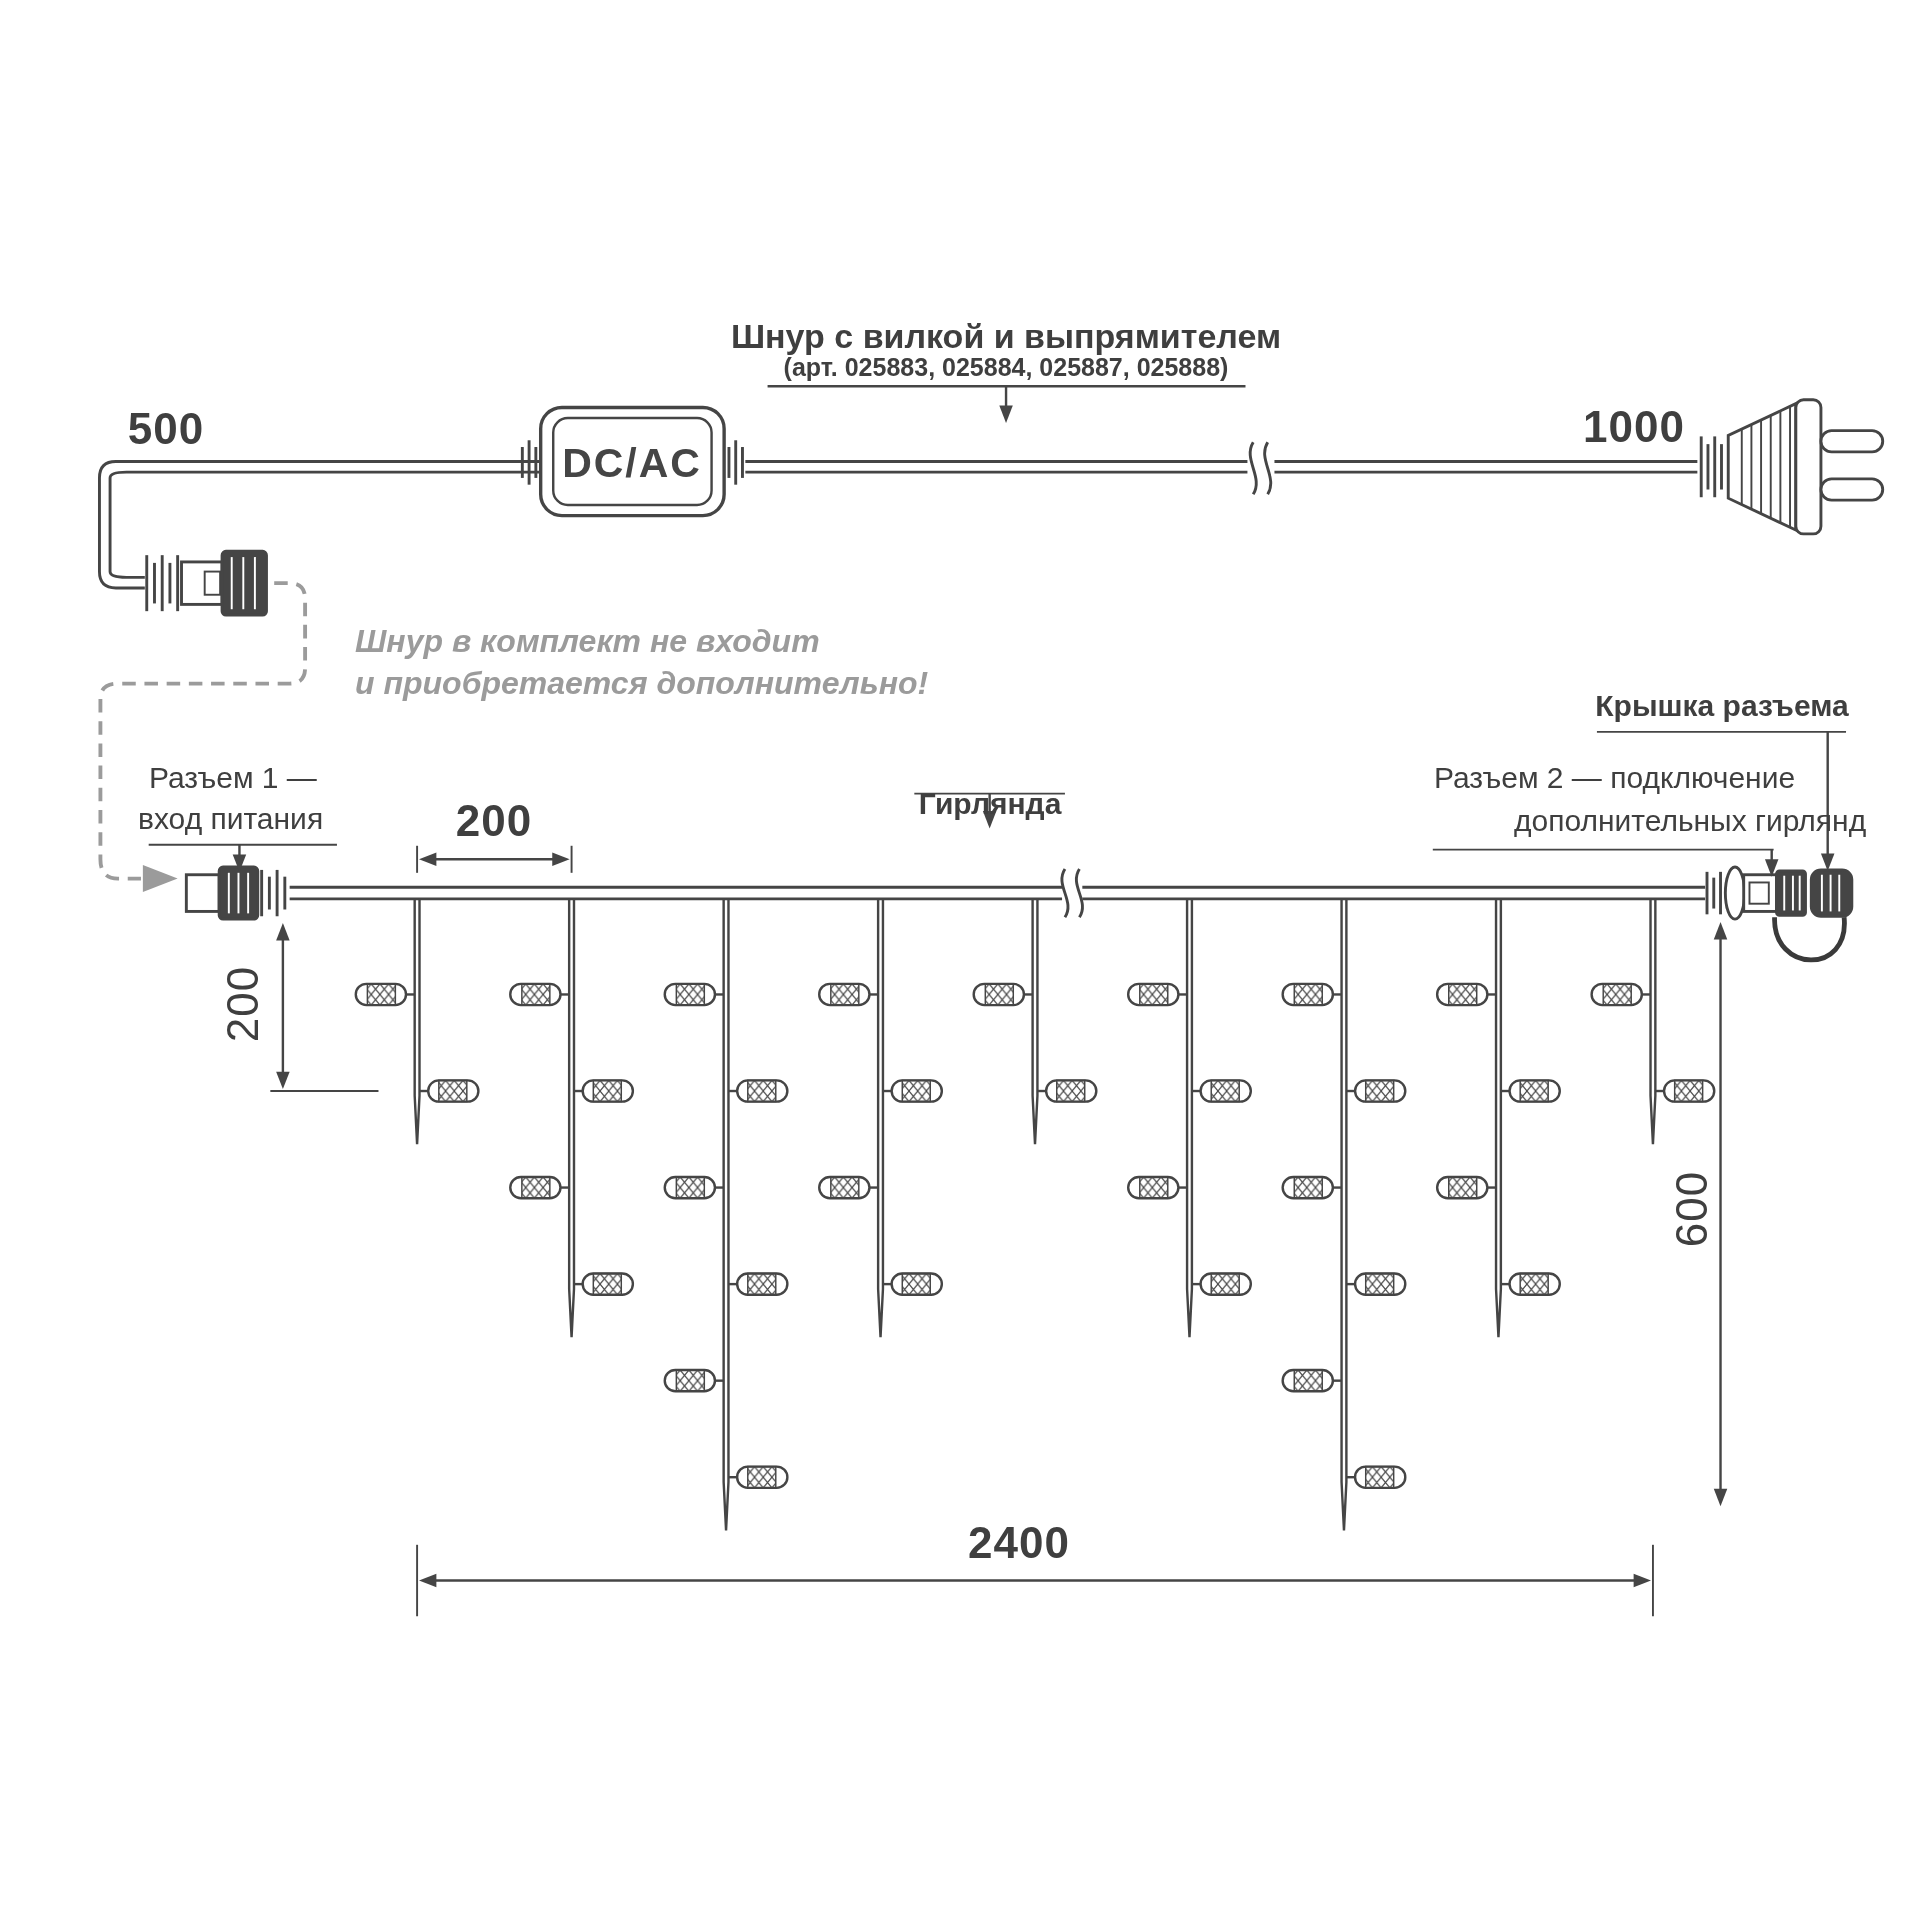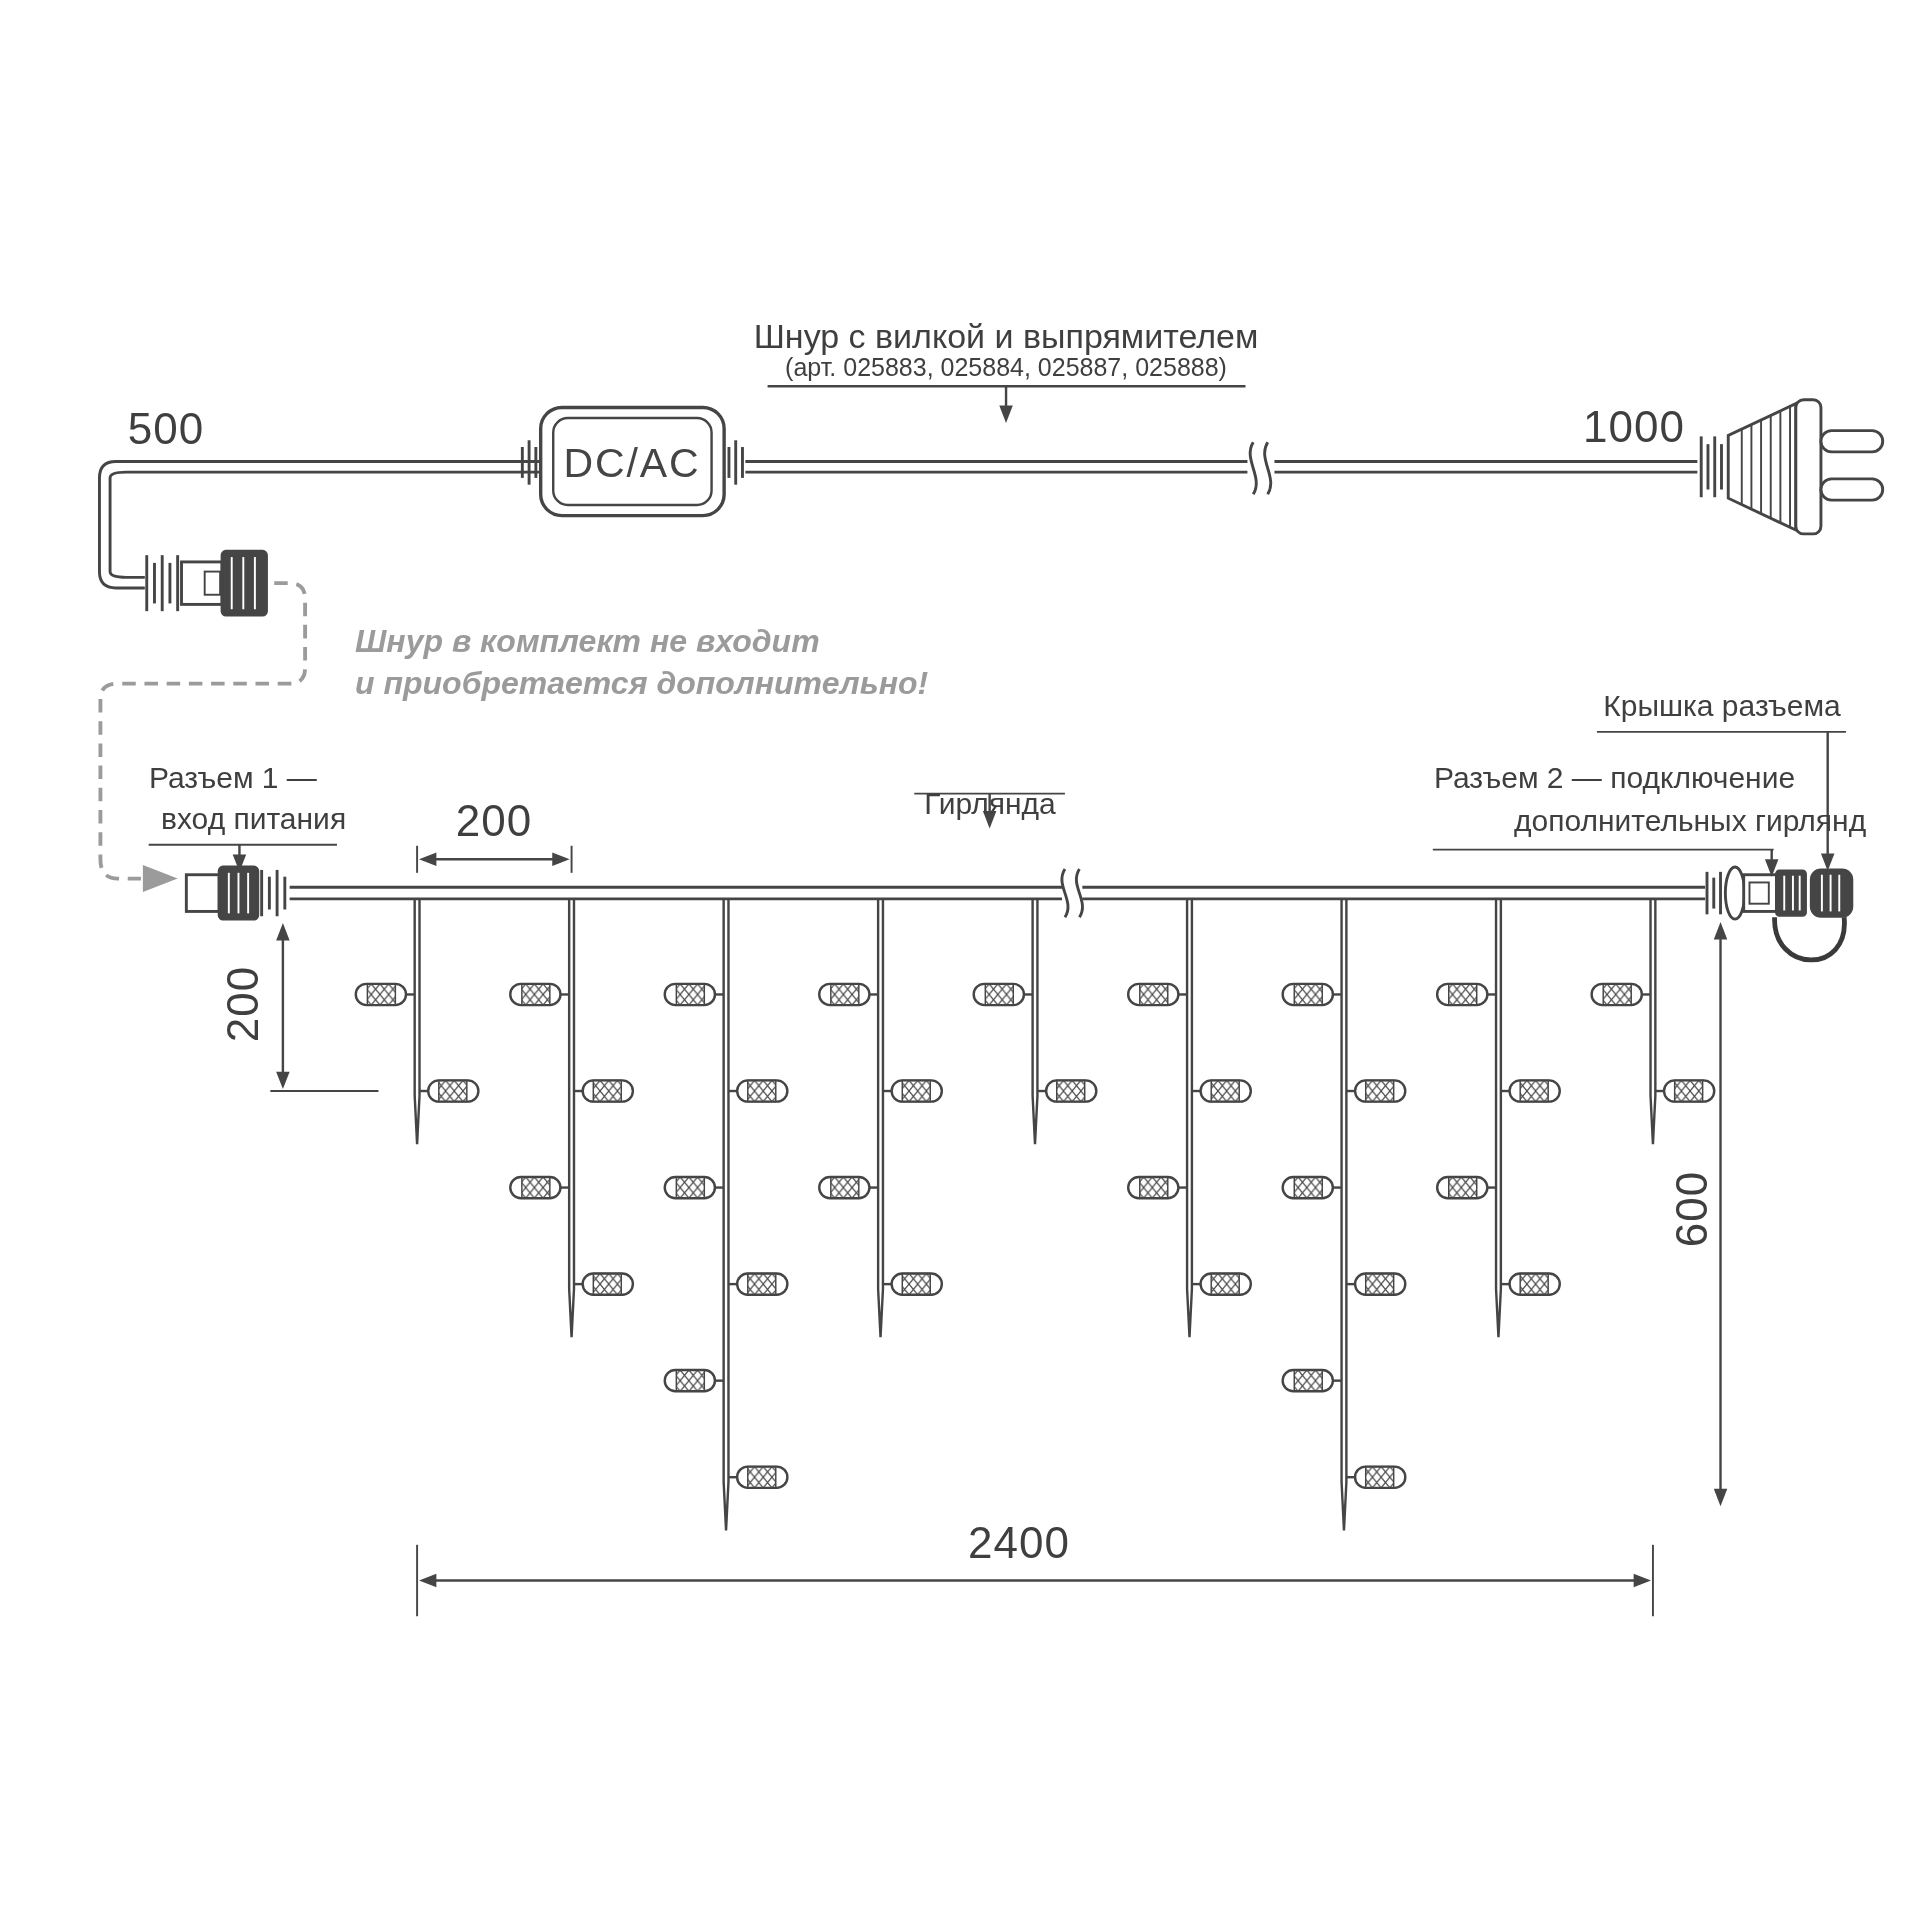--- a/index.html
+++ b/index.html
@@ -1,20 +1,20 @@
 <!DOCTYPE html>
 <html><head>
 <meta charset="utf-8">
 <style>
   html,body{margin:0;padding:0;background:#ffffff;}
   #stage{position:relative;width:1931px;height:1931px;background:#ffffff;overflow:hidden;
          font-family:"Liberation Sans", sans-serif;color:#3f3f3f;}
   #lineart{position:absolute;left:0;top:0;}
   .label{position:absolute;white-space:nowrap;color:#3f3f3f;}
-  .ctr{transform:translateX(-50%);}
+  .ctr{transform:translateX(-50%);font-weight:bold;}
   .dim{font-size:44px;letter-spacing:1px;}
   .rot{transform:translate(-50%,-50%) rotate(-90deg);transform-origin:center;}
   .t-main{font-size:34px;}
   .t-sub{font-size:25px;}
   .t-note{font-size:32px;font-weight:bold;color:#9b9b9b;font-style:italic;}
   .t-lbl{font-size:30px;}
   .t-dcac{font-size:41px;letter-spacing:1.9px;color:#454545;}
   .ralign{text-align:right;}
 </style>
 </head>
@@ -260,21 +260,21 @@
 
 <div class="label t-main ctr" style="left:1006px;top:317px;">Шнур с вилкой и выпрямителем</div>
 <div class="label t-sub ctr" style="left:1006px;top:353px;">(арт. 025883, 025884, 025887, 025888)</div>
 <div class="label dim ctr" style="left:166px;top:404px;">500</div>
 <div class="label dim ctr" style="left:1634px;top:402px;">1000</div>
 <div class="label t-dcac ctr" style="left:632px;top:440px;">DC/AC</div>
 <div class="label t-note" style="left:355px;top:623px;">Шнур в комплект не входит</div>
 <div class="label t-note" style="left:355px;top:665px;">и приобретается дополнительно!</div>
 
 <div class="label t-lbl" style="left:149px;top:761px;">Разъем 1 —</div>
-<div class="label t-lbl" style="left:161px;top:802px;">вход питания</div>
+<div class="label t-lbl" style="left:138px;top:802px;">вход питания</div>
 <div class="label t-lbl ctr" style="left:990px;top:787px;">Гирлянда</div>
 <div class="label t-lbl ralign" style="left:1434px;top:761px;width:338px;">Разъем 2 — подключение</div>
 <div class="label t-lbl ralign" style="left:1514px;top:804px;width:338px;">дополнительных гирлянд</div>
 <div class="label t-lbl ctr" style="left:1722px;top:689px;">Крышка разъема</div>
 
 <div class="label dim ctr" style="left:494px;top:796px;">200</div>
 <div class="label dim rot" style="left:243px;top:1004px;">200</div>
 <div class="label dim rot" style="left:1692px;top:1209px;">600</div>
 <div class="label dim ctr" style="left:1019px;top:1518px;">2400</div>
 

